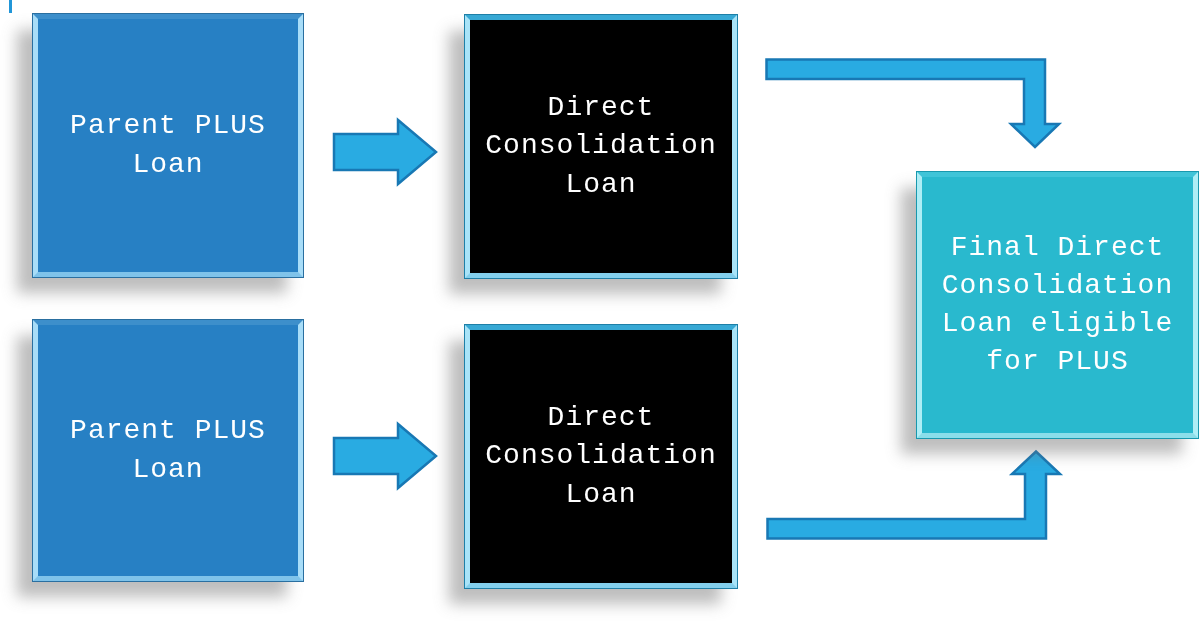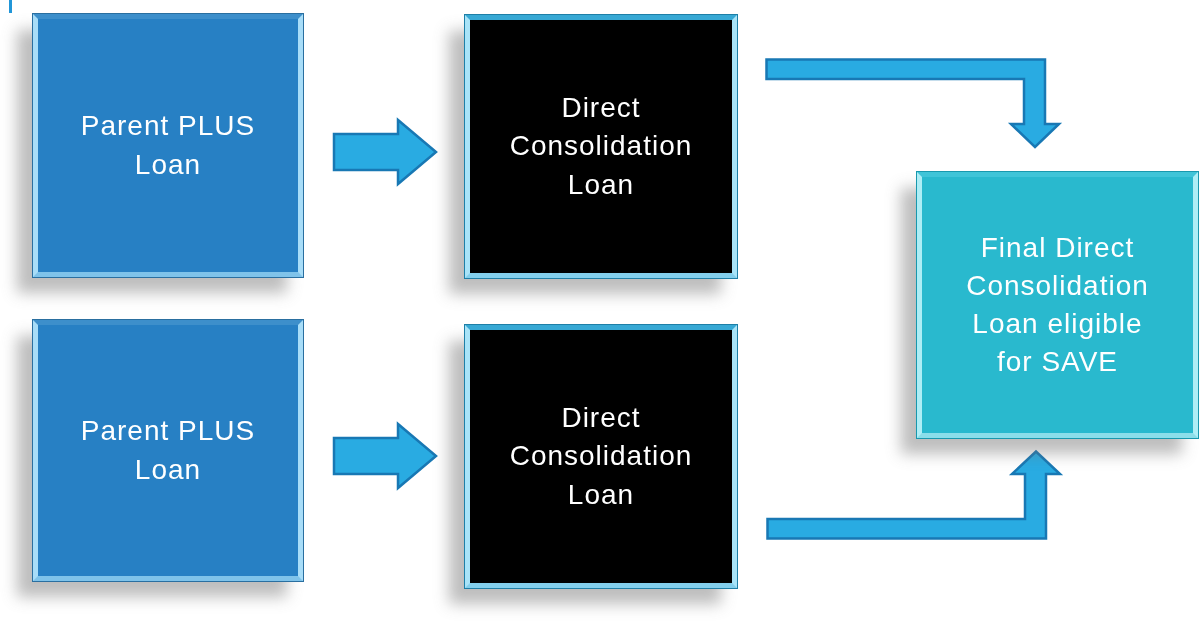--- a/index.html
+++ b/index.html
@@ -2,21 +2,21 @@
 <html><head>
 <meta charset="utf-8">
 <style>
   html, body { margin: 0; padding: 0; background: #ffffff; }
   .canvas {
     position: relative;
     width: 1202px;
     height: 621px;
     background: #ffffff;
     overflow: hidden;
-    font-family: Liberation Sans, sans-serif;
+    font-family: Liberation Mono, monospace;
   }
 
   .tick {
     position: absolute;
     left: 9px; top: 0;
     width: 3px; height: 13px;
     background: #2196D8;
   }
 
   
@@ -119,16 +119,16 @@
   </div>
 
   <svg class="arrow-svg pos-elbow-bottom" width="296" height="90" viewBox="0 0 296 90">
     <polygon class="arrow-shape" points="1.5,69 259,69 259,24 246,24 270,1.5 294,24 280,24 280,88.5 1.5,88.5"></polygon>
   </svg>
 
   <div class="box final-box pos-final">
     <span class="label">Final Direct
 Consolidation
 Loan eligible
-for SAVE</span>
+for PLUS</span>
   </div>
 
 </div>
 
 </body></html>

